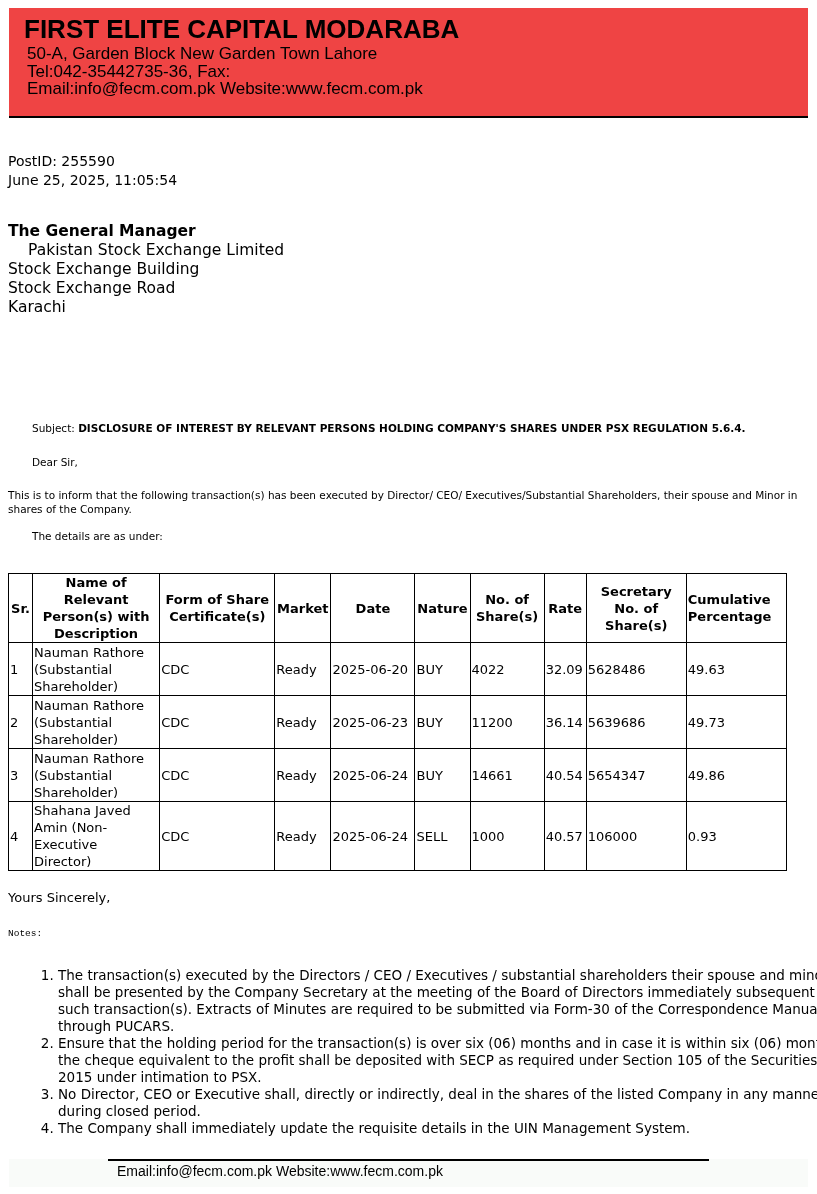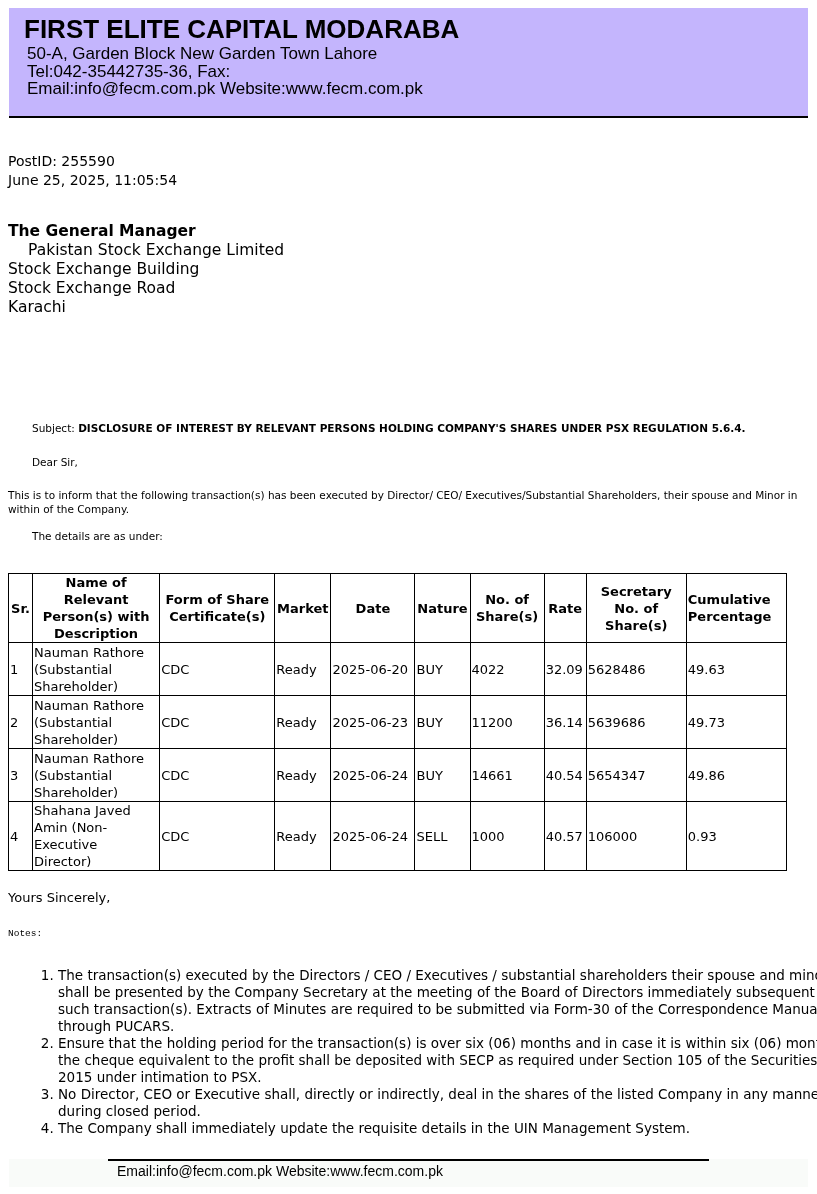--- a/index.html
+++ b/index.html
@@ -1,19 +1,19 @@
 <!DOCTYPE html>
 <html><head>
 <meta charset="utf-8">
 <style>
   html, body { margin: 0; padding: 0; background: #ffffff; }
   body { width: 817px; height: 1194px; position: relative; overflow: hidden; color: #000; }
   .letterhead {
     position: absolute; left: 9px; top: 8px; width: 799px; height: 108px;
-    background: #c4b5fd;
+    background: #ef4444;
   }
   .lh-title {
     position: absolute; left: 15px; top: 6px;
     font-family: "Liberation Sans", sans-serif; font-weight: bold; font-size: 26px;
     letter-spacing: 0px; white-space: nowrap;
   }
   .lh-line {
     position: absolute; left: 18px;
     font-family: "Liberation Sans", sans-serif; font-size: 17px; white-space: nowrap;
   }
@@ -73,21 +73,21 @@
 <div class="addr dj" style="top:260px;">Stock Exchange Building</div>
 <div class="addr dj" style="top:279px;">Stock Exchange Road</div>
 <div class="addr dj" style="top:298px;">Karachi</div>
 
 <div class="small dj" style="top:422px;">
   <span>Subject:</span>
   <b>DISCLOSURE OF INTEREST BY RELEVANT PERSONS HOLDING COMPANY'S SHARES UNDER PSX REGULATION 5.6.4.</b>
 </div>
 
 <div class="small dj" style="top:456px;">Dear Sir,</div>
-<div class="para dj" style="top:488px;">This is to inform that the following transaction(s) has been executed by Director/ CEO/ Executives/Substantial Shareholders, their spouse and Minor in within of the Company.</div>
+<div class="para dj" style="top:488px;">This is to inform that the following transaction(s) has been executed by Director/ CEO/ Executives/Substantial Shareholders, their spouse and Minor in shares of the Company.</div>
 <div class="small dj" style="top:530px;">The details are as under:</div>
 
 <table class="tx">
   <colgroup>
     <col style="width:24px">
       <col style="width:127px">
       <col style="width:115px">
       <col style="width:56px">
       <col style="width:84px">
     <col style="width:55px">

